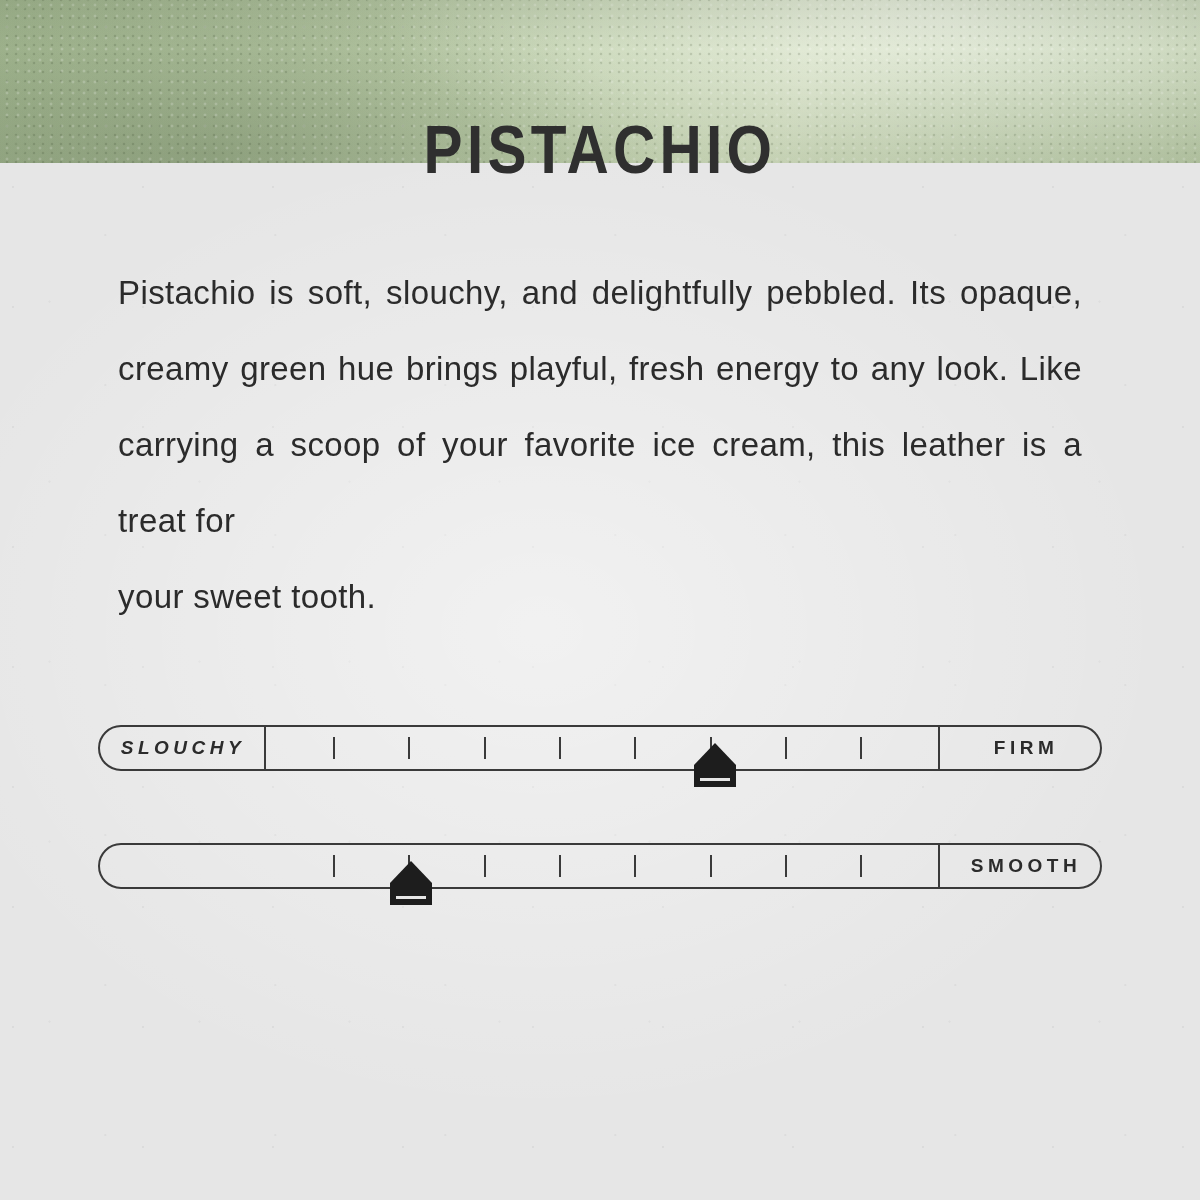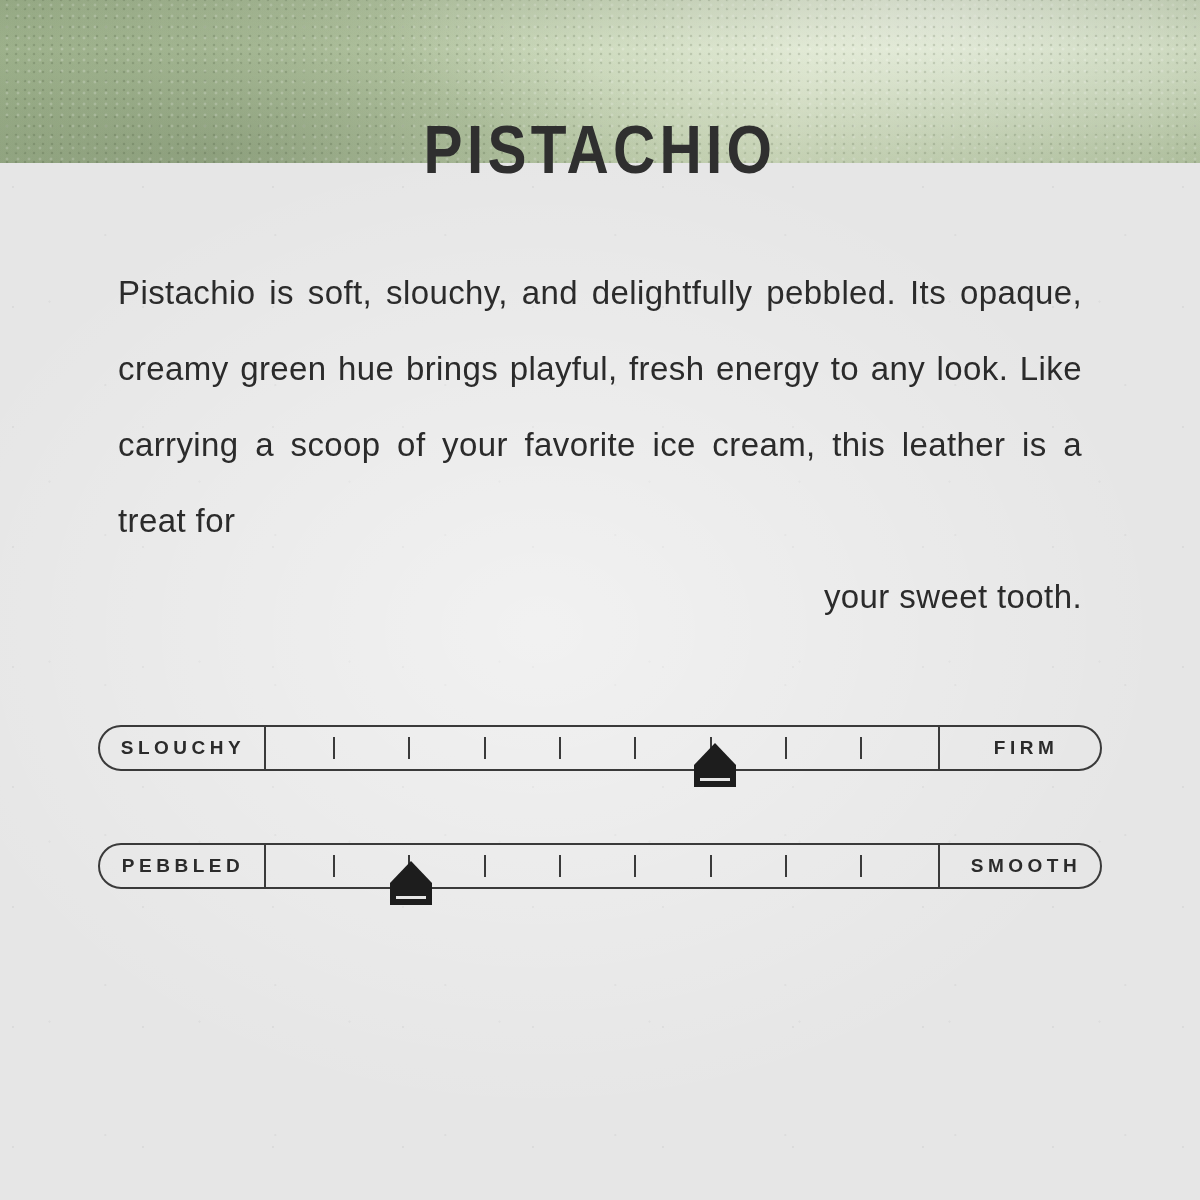--- a/index.html
+++ b/index.html
@@ -110,21 +110,21 @@
     left: 118px;
     width: 964px;
     font-size: 33px;
     line-height: 76px;
     color: #2b2b2b;
     text-align: justify;
     letter-spacing: 0.4px;
   }
   .desc .last-line {
     display: block;
-    text-align: right;
+    text-align: left;
   }
 
   
   .sliders {
     position: absolute;
     top: 725px;
     left: 0;
     width: 1200px;
   }
   .slider-row {
@@ -153,20 +153,21 @@
     font-weight: 700;
     letter-spacing: 4.5px;
     color: #2b2b2b;
     box-sizing: border-box;
   }
   .slider-label.left {
     left: 0;
     width: 166px;
     border-right: 2px solid #3a3a3a;
     padding-left: 2px;
+    font-style: italic;
   }
   .slider-label.right {
     right: 0;
     width: 162px;
     border-left: 2px solid #3a3a3a;
     padding-left: 12px;
   }
   .ticks {
     position: absolute;
     left: 166px;
@@ -253,21 +254,20 @@
       </div>
       <div class="marker" style="left:715px">
         <div class="head"></div>
         <div class="body"></div>
         <div class="slit"></div>
       </div>
     </div>
 
     <div class="slider-row" style="margin-top:-2px">
       <div class="slider-track">
-        <div class="slider-label left">PEBBLED</div>
         <div class="ticks">
           <div class="tick" style="left:10%"></div>
           <div class="tick" style="left:21.2%"></div>
           <div class="tick" style="left:32.4%"></div>
           <div class="tick" style="left:43.6%"></div>
           <div class="tick" style="left:54.8%"></div>
           <div class="tick" style="left:66%"></div>
           <div class="tick" style="left:77.2%"></div>
           <div class="tick" style="left:88.4%"></div>
         </div>

